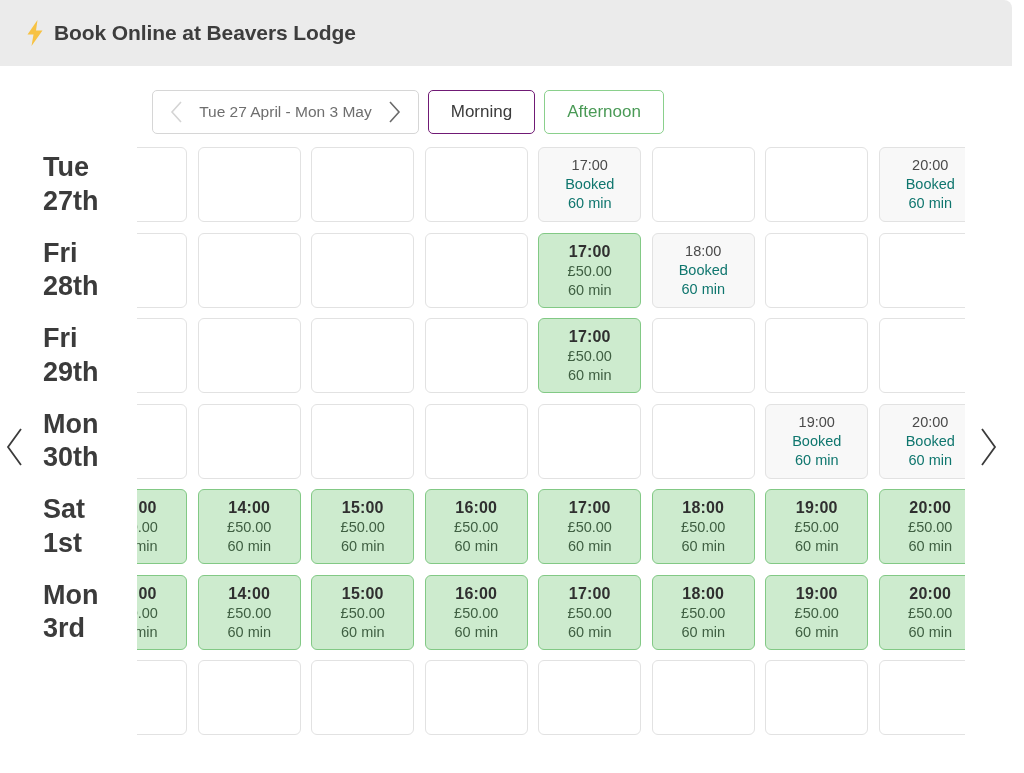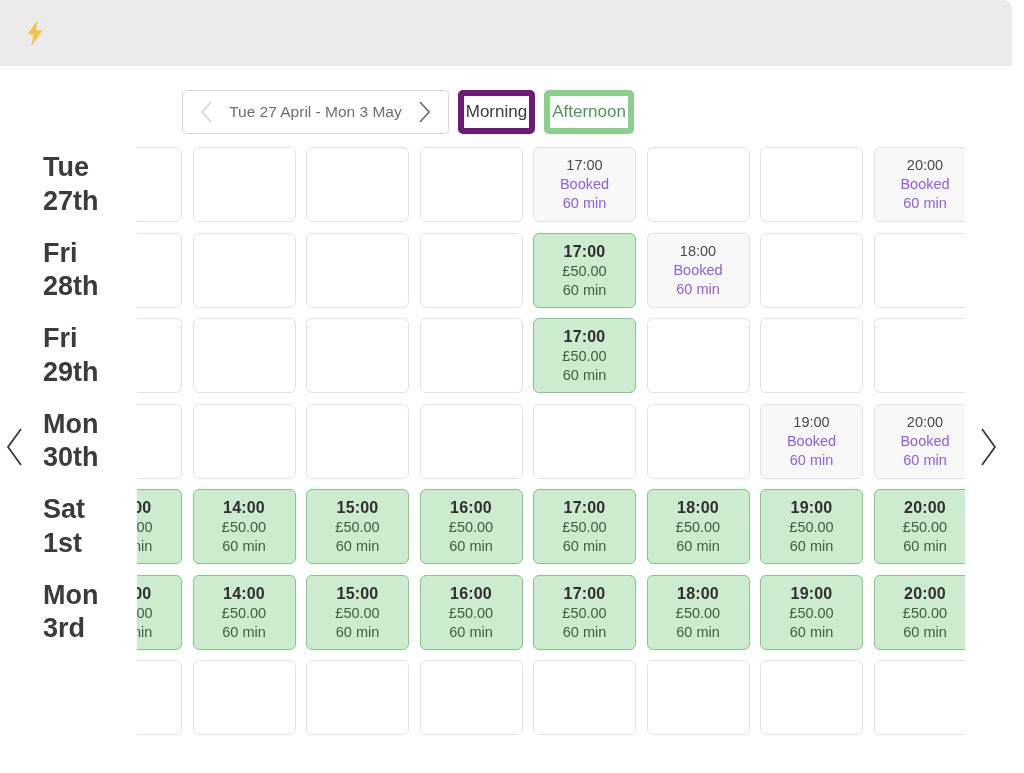--- a/index.html
+++ b/index.html
@@ -80,29 +80,29 @@
   }
   .range-label {
     font-size: 15.5px;
     color: #6e6e6e;
     white-space: nowrap;
     padding: 0 6px;
   }
   .seg-btn {
     height: 44px;
     box-sizing: border-box;
-    border: 6px solid #701a75;
+    border: 1px solid #701a75;
     border-radius: 5px;
     background: #ffffff;
     font-size: 17px;
     color: #3b3b3b;
     display: flex;
     align-items: center;
     justify-content: center;
-    padding: 0 2px;
+    padding: 0 22px;
     white-space: nowrap;
     font-family: "Liberation Sans", sans-serif;
   }
   .seg-btn.selected {
     border-color: #8ad08c;
     color: #4a9a56;
   }
 
   
   .calendar {
@@ -174,21 +174,21 @@
     flex-direction: column;
     align-items: center;
     justify-content: center;
     line-height: 1.32;
     flex: none;
   }
   .cell-wrap {
     width: 113.5px;
     flex: none;
     display: flex;
-    justify-content: flex-start;
+    justify-content: center;
   }
   .cell.empty {
     background: #ffffff;
     border: 1px solid #e2e2e2;
     width: 103px;
   }
   .cell.booked {
     background: #f8f8f8;
     border: 1px solid #e2e2e2;
     width: 103px;
@@ -204,36 +204,37 @@
   }
   .cell.available .c-time {
     font-size: 16px;
     font-weight: bold;
     color: #2f2f2f;
     letter-spacing: 0.2px;
   }
   .cell .c-mid,
   .cell .c-dur {
     font-size: 14.5px;
-    color: #8b5cf6;
+    color: #0f766e;
   }
   .cell.available .c-mid,
   .cell.available .c-dur {
     color: #3f5f42;
   }
 </style>
 </head>
 <body>
 
 <div class="app-header">
   <span class="bolt-icon">
     <svg width="16" height="26" viewBox="0 0 16 26" aria-hidden="true">
       <path d="M10.5 0 L0.5 14.5 L6.5 14.5 L4.5 26 L15.5 10.5 L9 10.5 Z" fill="#f7c243"></path>
     </svg>
   </span>
+  <span class="app-title">Book Online at Beavers Lodge</span>
 </div>
 
 <div class="toolbar">
 
   <div class="date-range">
     <span class="range-chev">
       <svg width="13" height="22" viewBox="0 0 13 22" aria-hidden="true">
         <path d="M11 1 L2 11 L11 21" fill="none" stroke="#d4d4d4" stroke-width="1.6"></path>
       </svg>
     </span>

